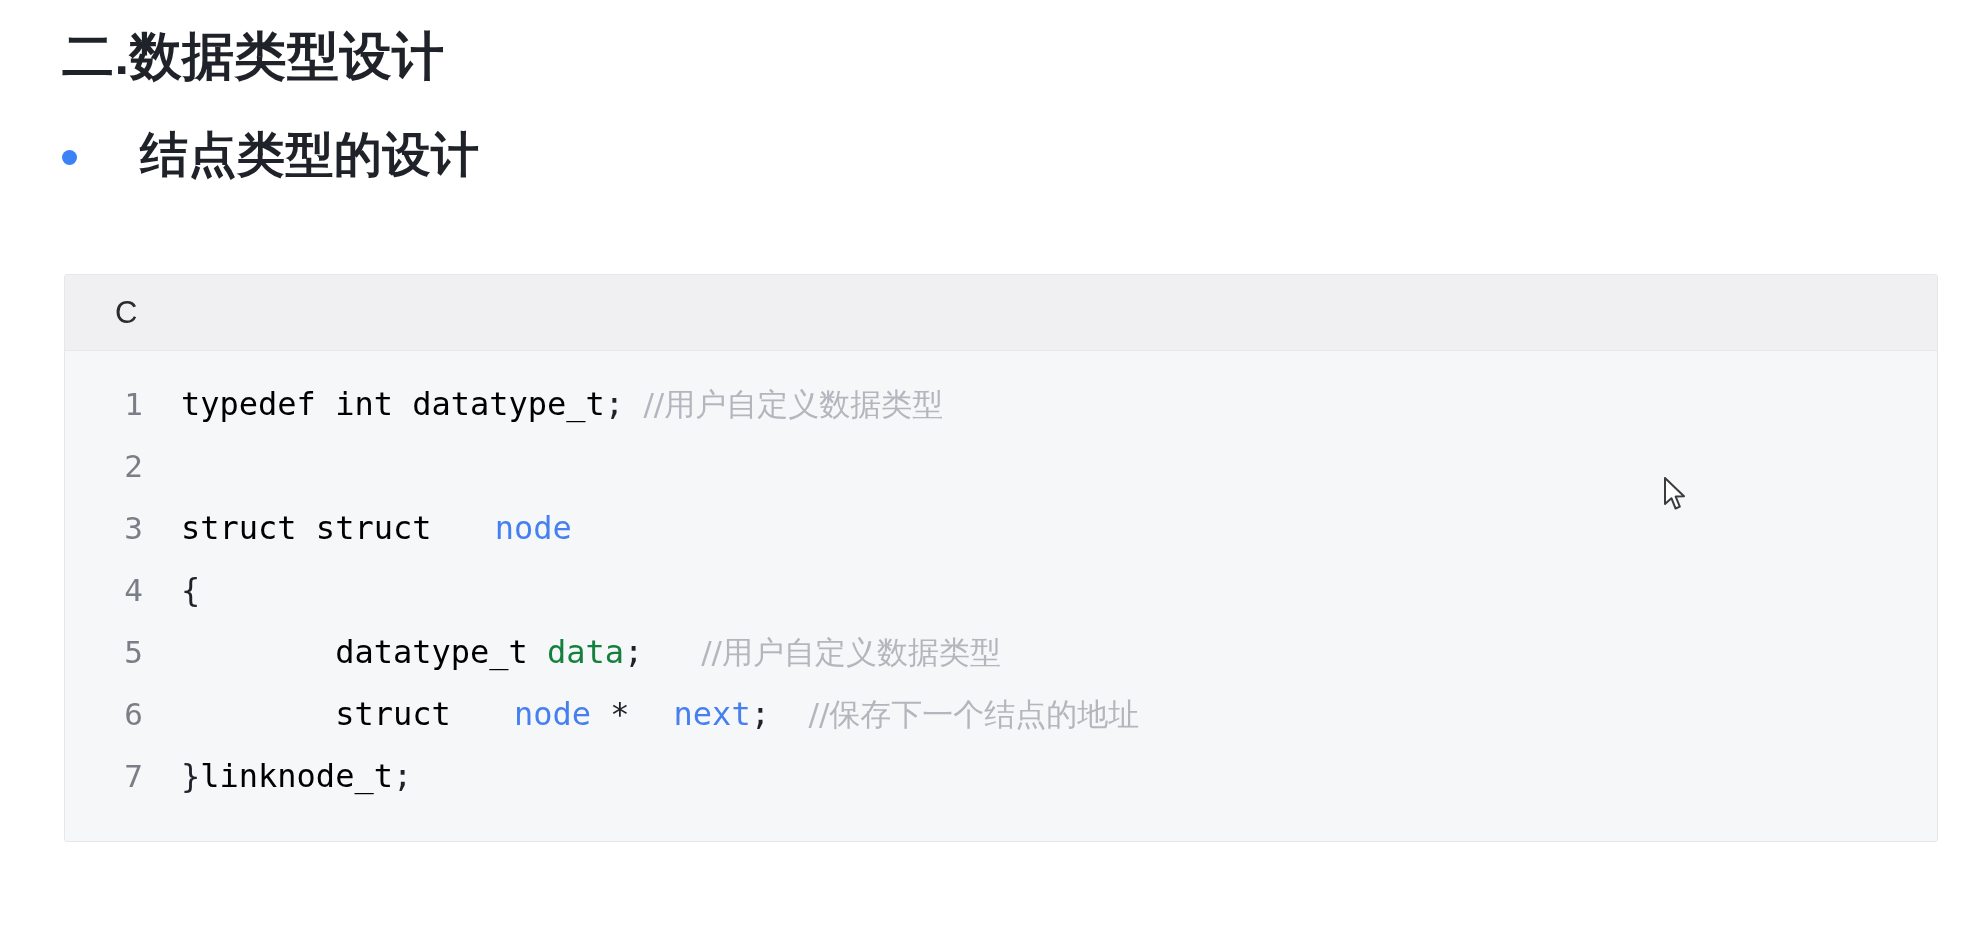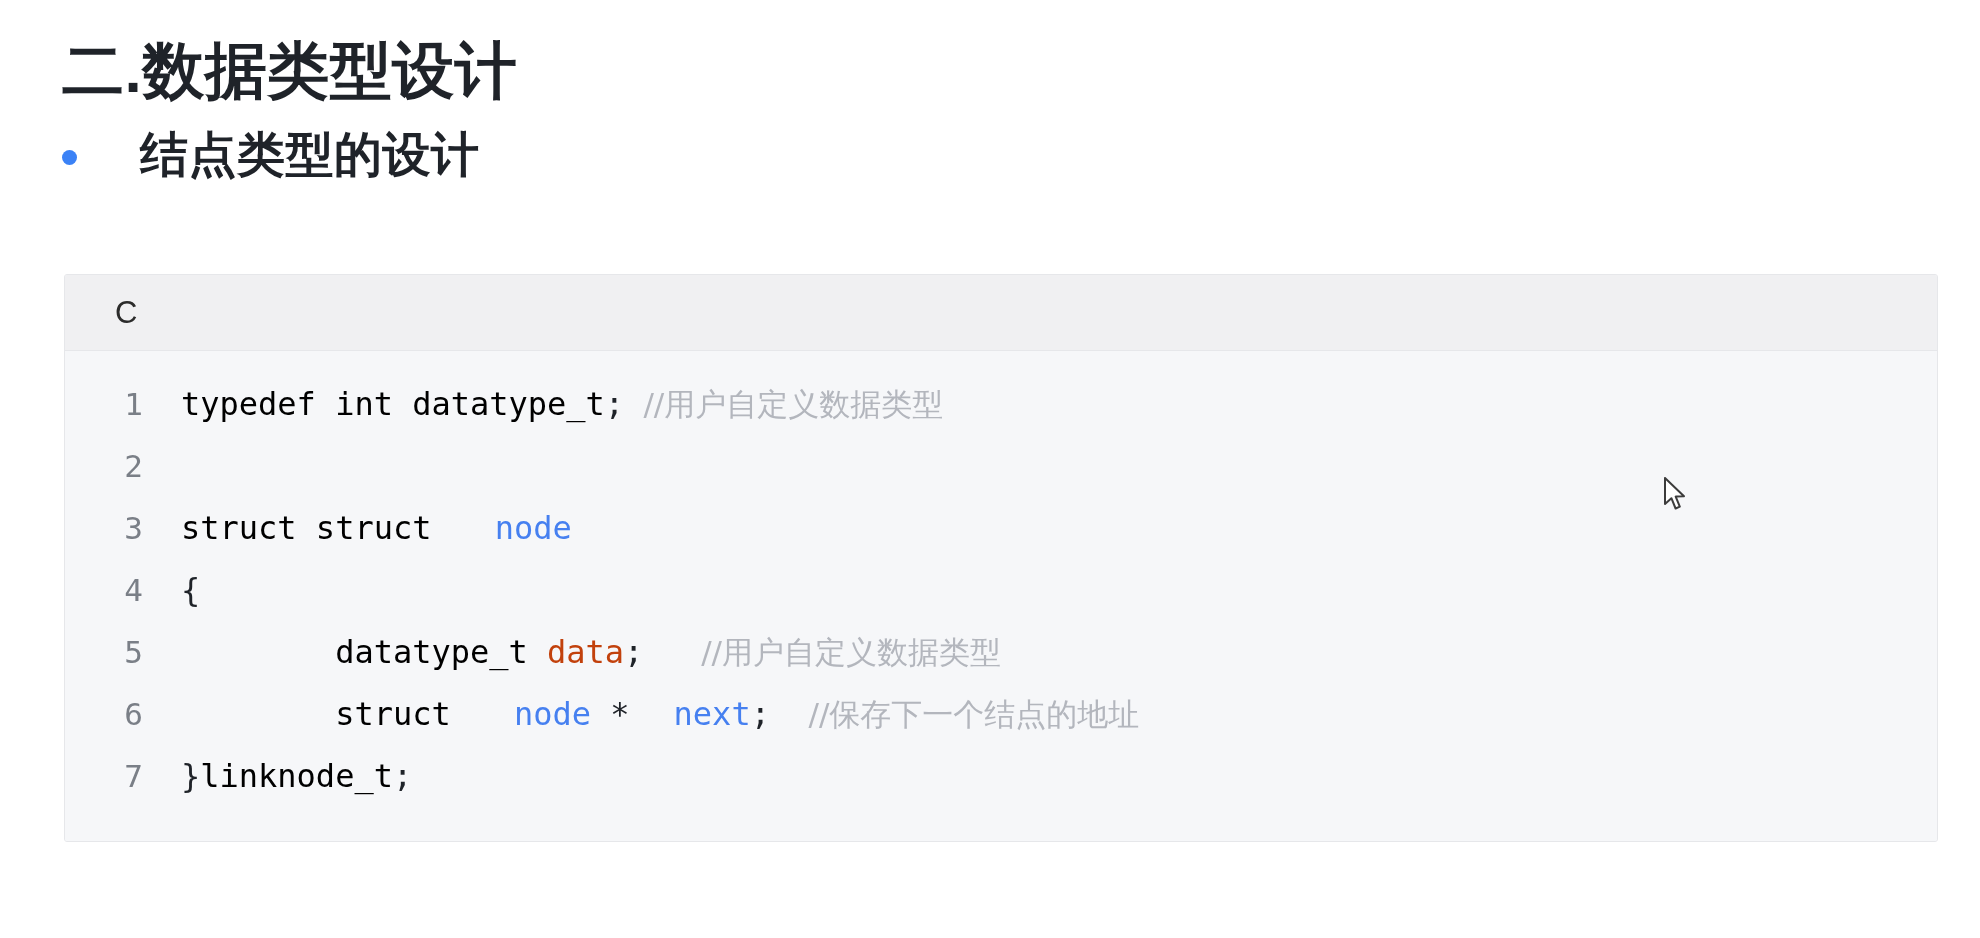--- a/index.html
+++ b/index.html
@@ -20,21 +20,21 @@
     width: 1980px;
     height: 938px;
     background: #ffffff;
   }
 
   
   .section-heading {
     position: absolute;
     left: 62px;
     top: -22px;
-    font-size: 62px;
+    font-size: 52px;
     font-weight: 700;
     color: #1f2329;
     letter-spacing: 0.5px;
     white-space: nowrap;
     line-height: 1.35;
   }
 
   
   .bullet-row {
     position: absolute;
@@ -118,21 +118,21 @@
   }
   .code-text {
     padding-left: 38px;
     white-space: pre;
     color: #1f2329;
     font-family: "DejaVu Sans Mono", "Liberation Mono", monospace;
     font-size: 32px;
   }
 
   .tok-keyword { color: #000000; }
-  .tok-ident   { color: #c2410c; }
+  .tok-ident   { color: #15803d; }
   .tok-blue    { color: #4680f0; margin-left: 44px; }
   .tok-punct   { color: #1f2329; }
   .tok-comment {
     color: #b3b6bd;
     font-family: "DejaVu Sans", "Liberation Sans", sans-serif;
     font-size: 31px;
   }
 
   
   .cursor {

